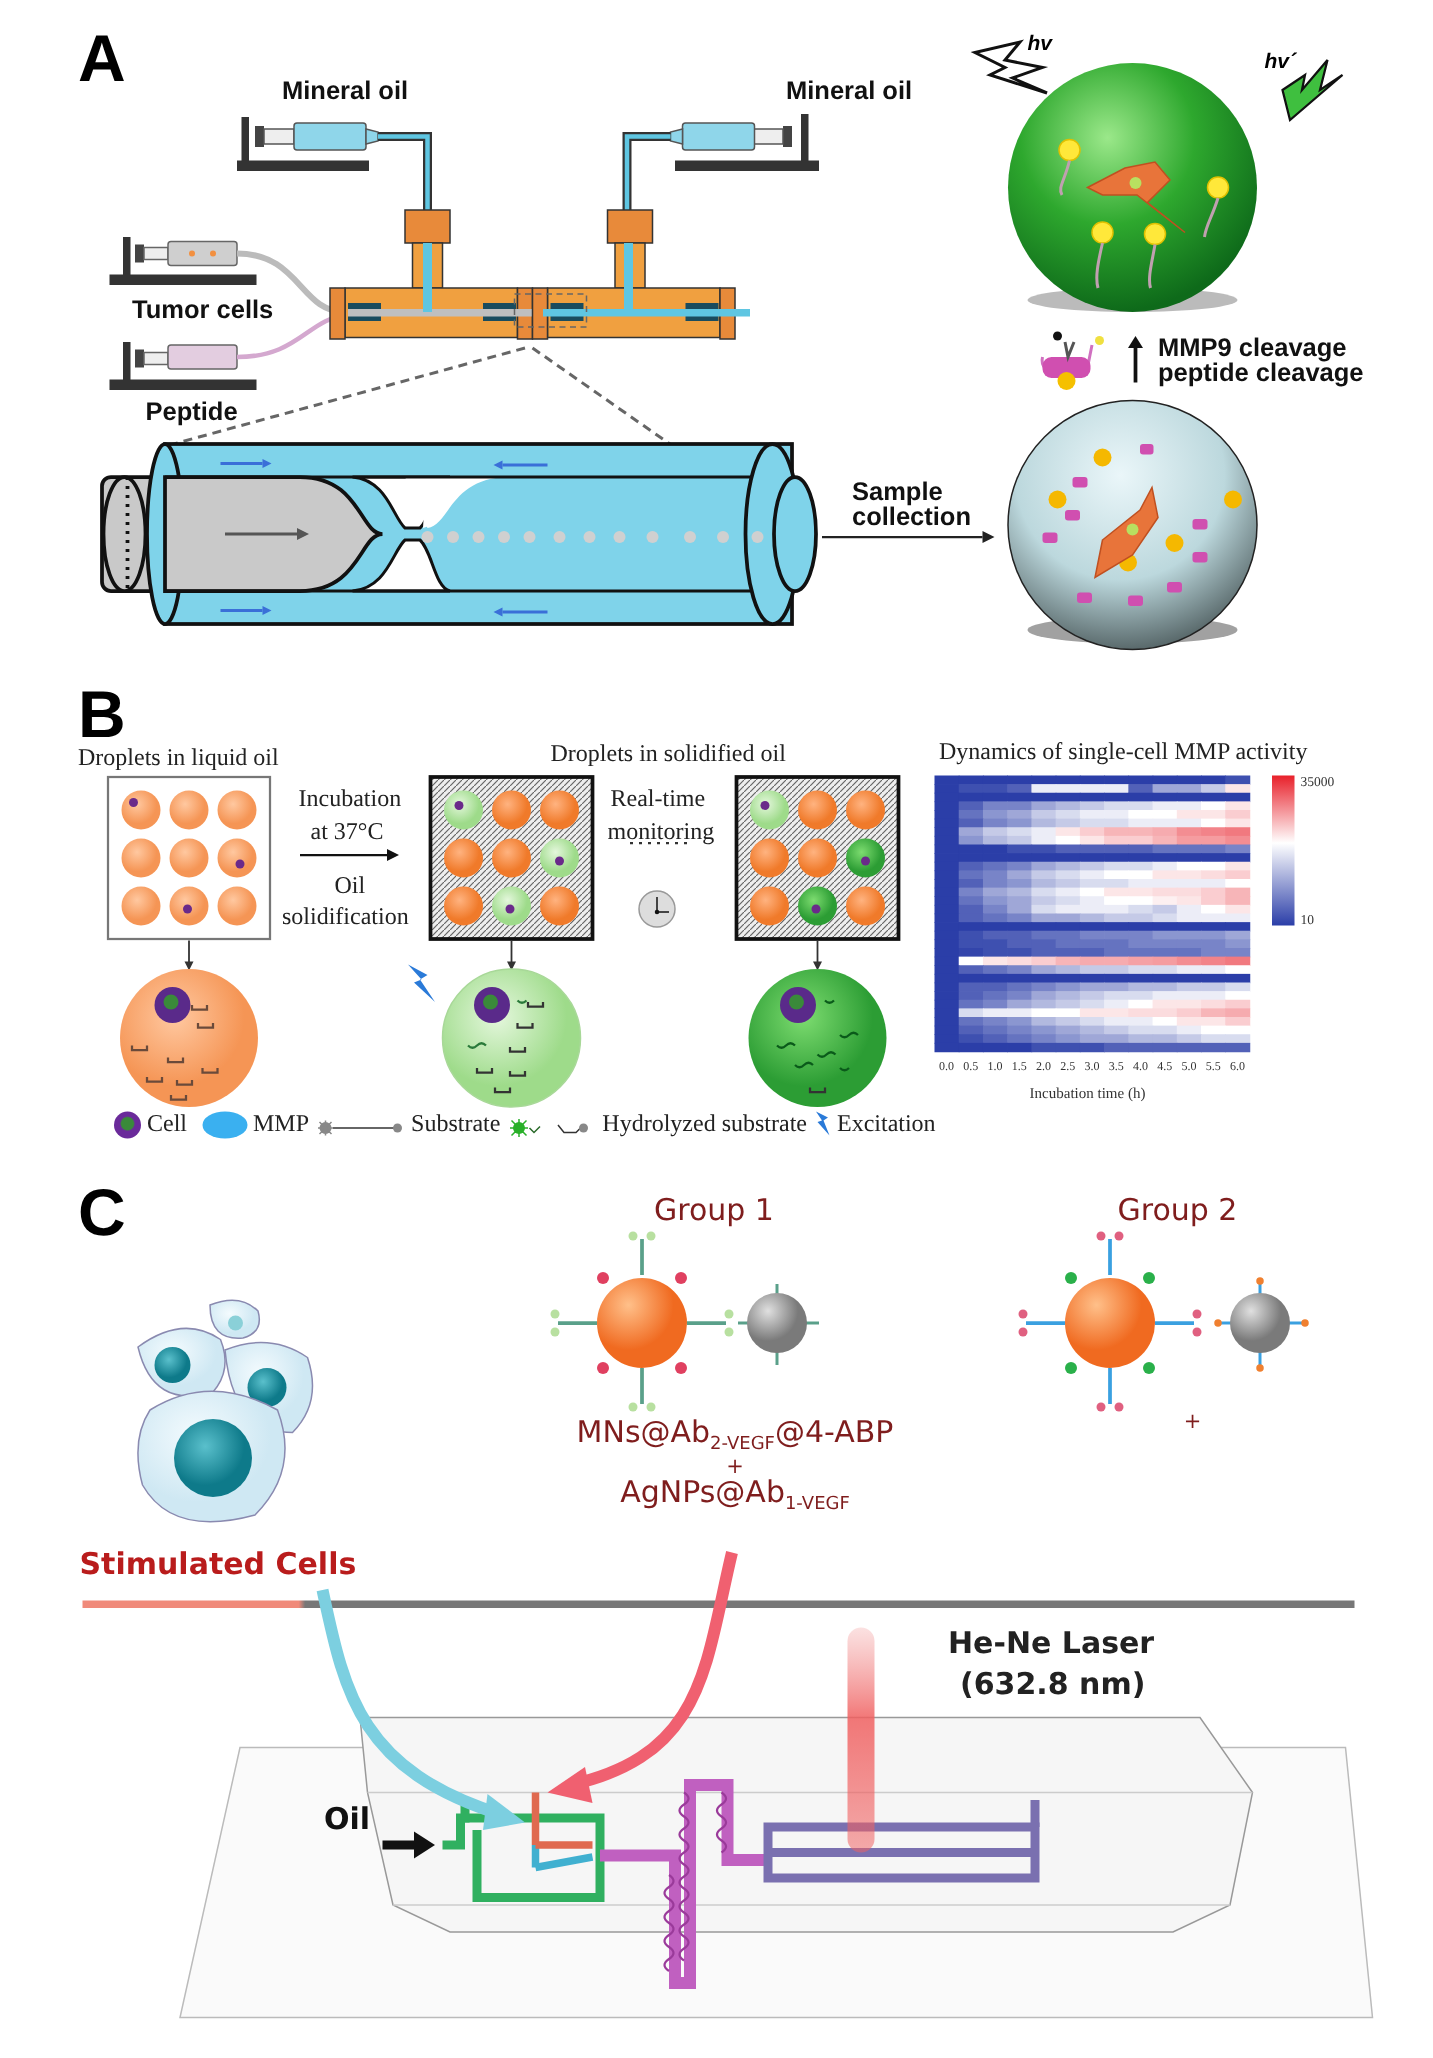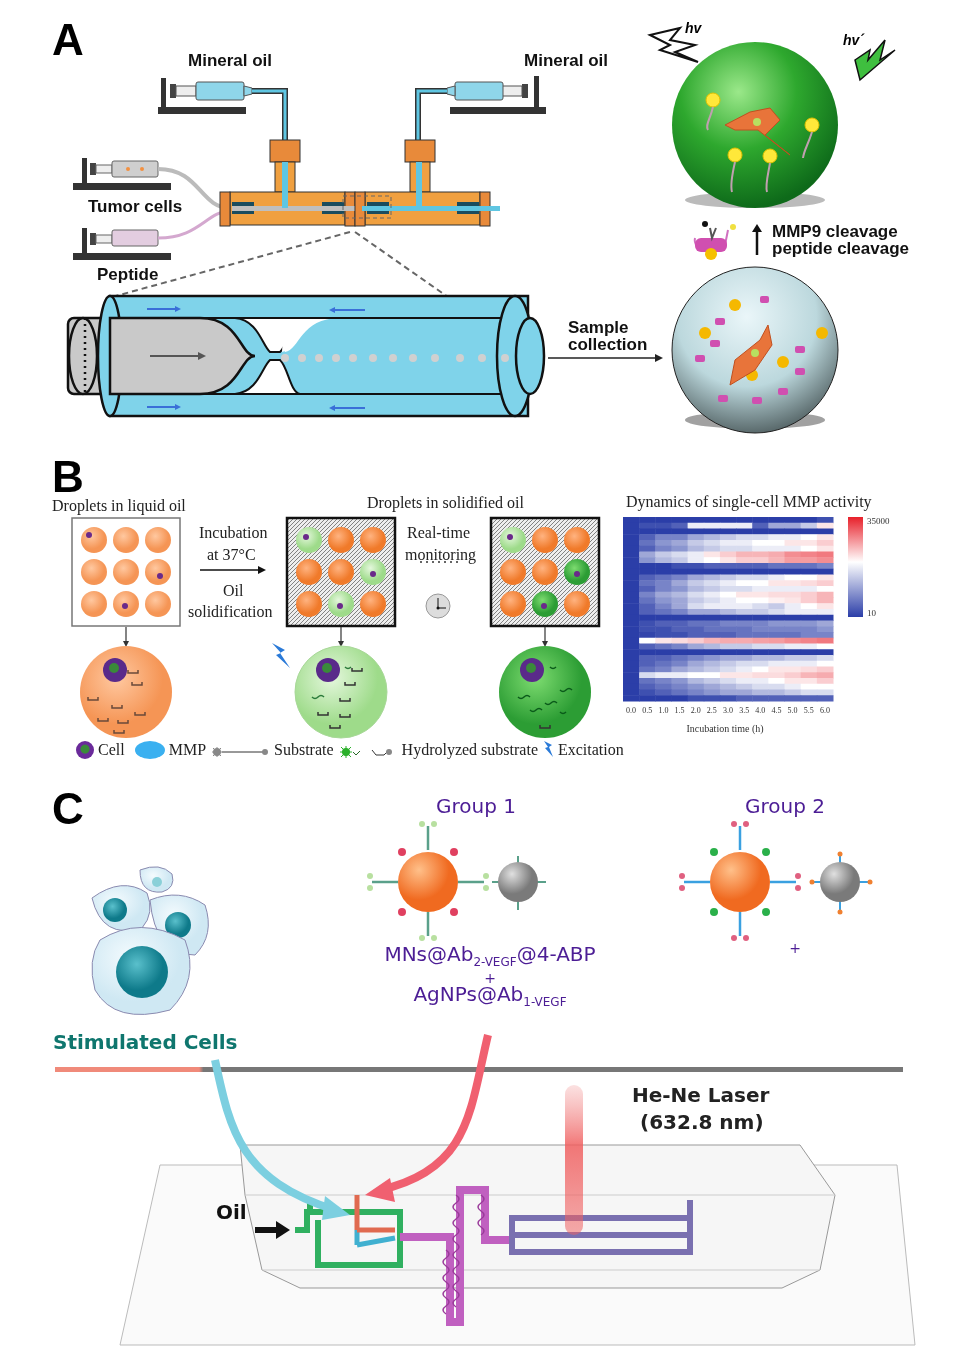--- a/index.html
+++ b/index.html
@@ -1,21 +1,21 @@
 <!DOCTYPE html>
 <html><head>
 <meta charset="utf-8">
 <style>
   html,body{margin:0;padding:0;background:#fff;}
   body{width:955px;height:1372px;position:relative;overflow:hidden;font-family:"Liberation Sans",sans-serif;}
   .abs{position:absolute;}
   .panel-letter{position:absolute;font-family:"Liberation Sans",sans-serif;font-weight:bold;font-size:44px;color:#000;line-height:1;}
   .lbl-bold{position:absolute;font-family:"Liberation Sans",sans-serif;font-weight:bold;font-size:17px;color:#111;white-space:nowrap;}
   .lbl-serif{position:absolute;font-family:"Liberation Serif",serif;font-size:16px;color:#222;white-space:nowrap;text-align:center;}
-  .lbl-sans{position:absolute;font-family:"DejaVu Sans",sans-serif;color:#4c1d95;white-space:nowrap;text-align:center;}
+  .lbl-sans{position:absolute;font-family:"DejaVu Sans",sans-serif;color:#7f1d1d;white-space:nowrap;text-align:center;}
   svg{position:absolute;overflow:visible;}
   sub{font-size:60%;}
 </style>
 </head>
 <body>
 
 <div class="panel-letter" style="left:52px;top:18px;">A</div>
 
 <svg width="660" height="450" style="left:0;top:0;">
 
@@ -864,21 +864,21 @@
   </defs>
   <path d="M60 10 q20 -8 32 4 q4 14 -10 18 q-22 2 -22 -22Z" fill="url(#gCell)" stroke="#8a8ab0"></path>
   <circle cx="77" cy="22" r="5" fill="#8ad0d8"></circle>
   <path d="M12 38 q30 -22 55 -5 q8 20 -5 35 q-40 12 -50 -30Z" fill="url(#gCell)" stroke="#8a8ab0"></path>
   <circle cx="35" cy="50" r="12" fill="url(#gNuc)"></circle>
   <path d="M70 40 q30 -12 55 5 q10 30 -10 50 q-40 0 -45 -55Z" fill="url(#gCell)" stroke="#8a8ab0"></path>
   <circle cx="98" cy="65" r="13" fill="url(#gNuc)"></circle>
   <path d="M20 80 q40 -25 85 0 q15 40 -15 70 q-55 15 -75 -20 q-8 -30 5 -50Z" fill="url(#gCell)" stroke="#8a8ab0"></path>
   <circle cx="62" cy="112" r="26" fill="url(#gNuc)"></circle>
 </svg>
-<span class="abs" style="left:53px;top:1030px;font-family:'DejaVu Sans',sans-serif;font-weight:bold;font-size:20px;color:#0f766e;">Stimulated Cells</span>
+<span class="abs" style="left:53px;top:1030px;font-family:'DejaVu Sans',sans-serif;font-weight:bold;font-size:20px;color:#b91c1c;">Stimulated Cells</span>
 
 <span class="lbl-sans" style="left:436px;top:794px;font-size:20px;">Group 1</span>
 <span class="lbl-sans" style="left:745px;top:794px;font-size:20px;">Group 2</span>
 
 <svg width="560" height="130" style="left:360px;top:820px;">
   <defs>
     <radialGradient id="gMN" cx="35%" cy="30%">
         <stop offset="0" stop-color="#ffc08a"></stop>
         <stop offset="1" stop-color="#f06a20"></stop>
       </radialGradient>

